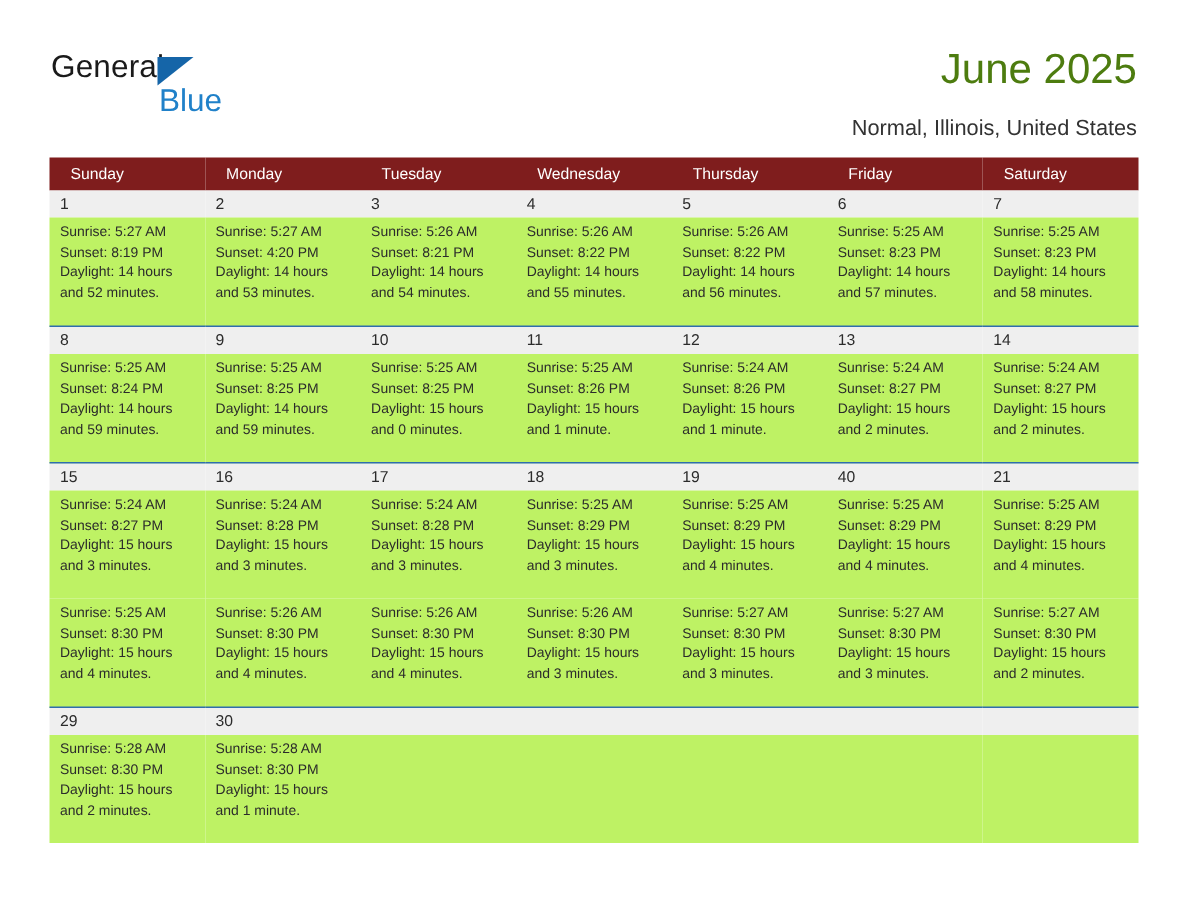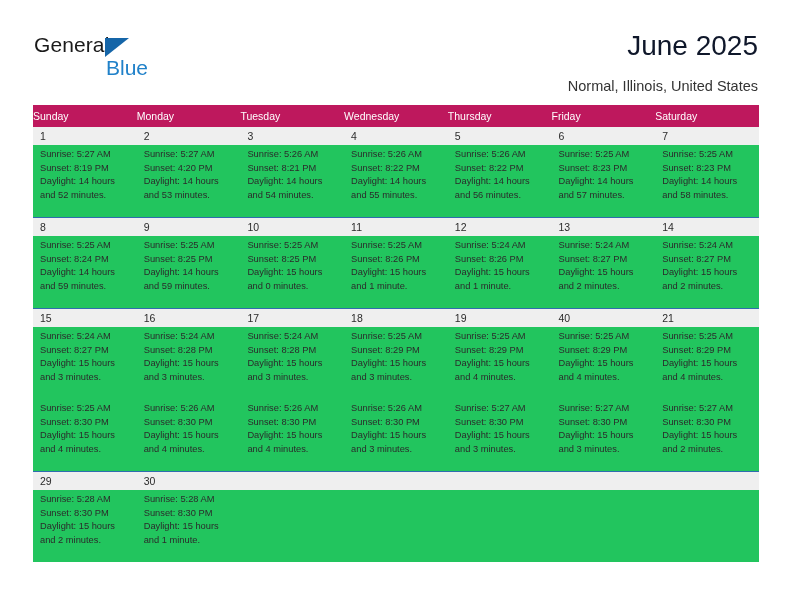--- a/index.html
+++ b/index.html
@@ -60,21 +60,21 @@
     top: 23px;
     font-size: 21px;
     color: #2081c9;
     font-family: "Liberation Sans", sans-serif;
   }
   .title {
     position: absolute;
     right: 34px;
     top: 30px;
     font-size: 28px;
-    color: #0f172a;
+    color: #4d7c0f;
     text-align: right;
     white-space: nowrap;
   }
   .subtitle {
     position: absolute;
     right: 34px;
     top: 78px;
     font-size: 14.5px;
     color: #333333;
     text-align: right;
@@ -86,26 +86,26 @@
     position: absolute;
     left: 33px;
     top: 105px;
     width: 726px;
     border-collapse: collapse;
     table-layout: fixed;
   }
   .calendar col { width: 103.71px; }
 
   thead th {
-    background: #be185d;
+    background: #7f1d1d;
     color: #ffffff;
     font-size: 10.5px;
     font-weight: normal;
     text-align: left;
-    padding: 5px 0 5px 0;
+    padding: 5px 0 5px 14px;
     height: 11px;
     border: none;
   }
 
   .daynum-row td {
     background: #efefef;
     font-size: 10.5px;
     color: #2b2b2b;
     padding: 3px 0 3px 7px;
     border-top: 1.3px solid #2f6daf;
@@ -113,21 +113,21 @@
     height: 12px;
   }
   .daynum-row.first td {
     border-top: none;
   }
   .daynum-row td.empty {
     color: transparent;
   }
 
   .info-row td {
-    background: #22c55e;
+    background: #bef264;
     font-size: 9.3px;
     line-height: 13.6px;
     color: #2b2b2b;
     padding: 3px 6px 7px 7px;
     vertical-align: top;
     height: 62px;
     border: none;
     margin-top: 36px;
   }
   .info-row td div { white-space: nowrap; }

